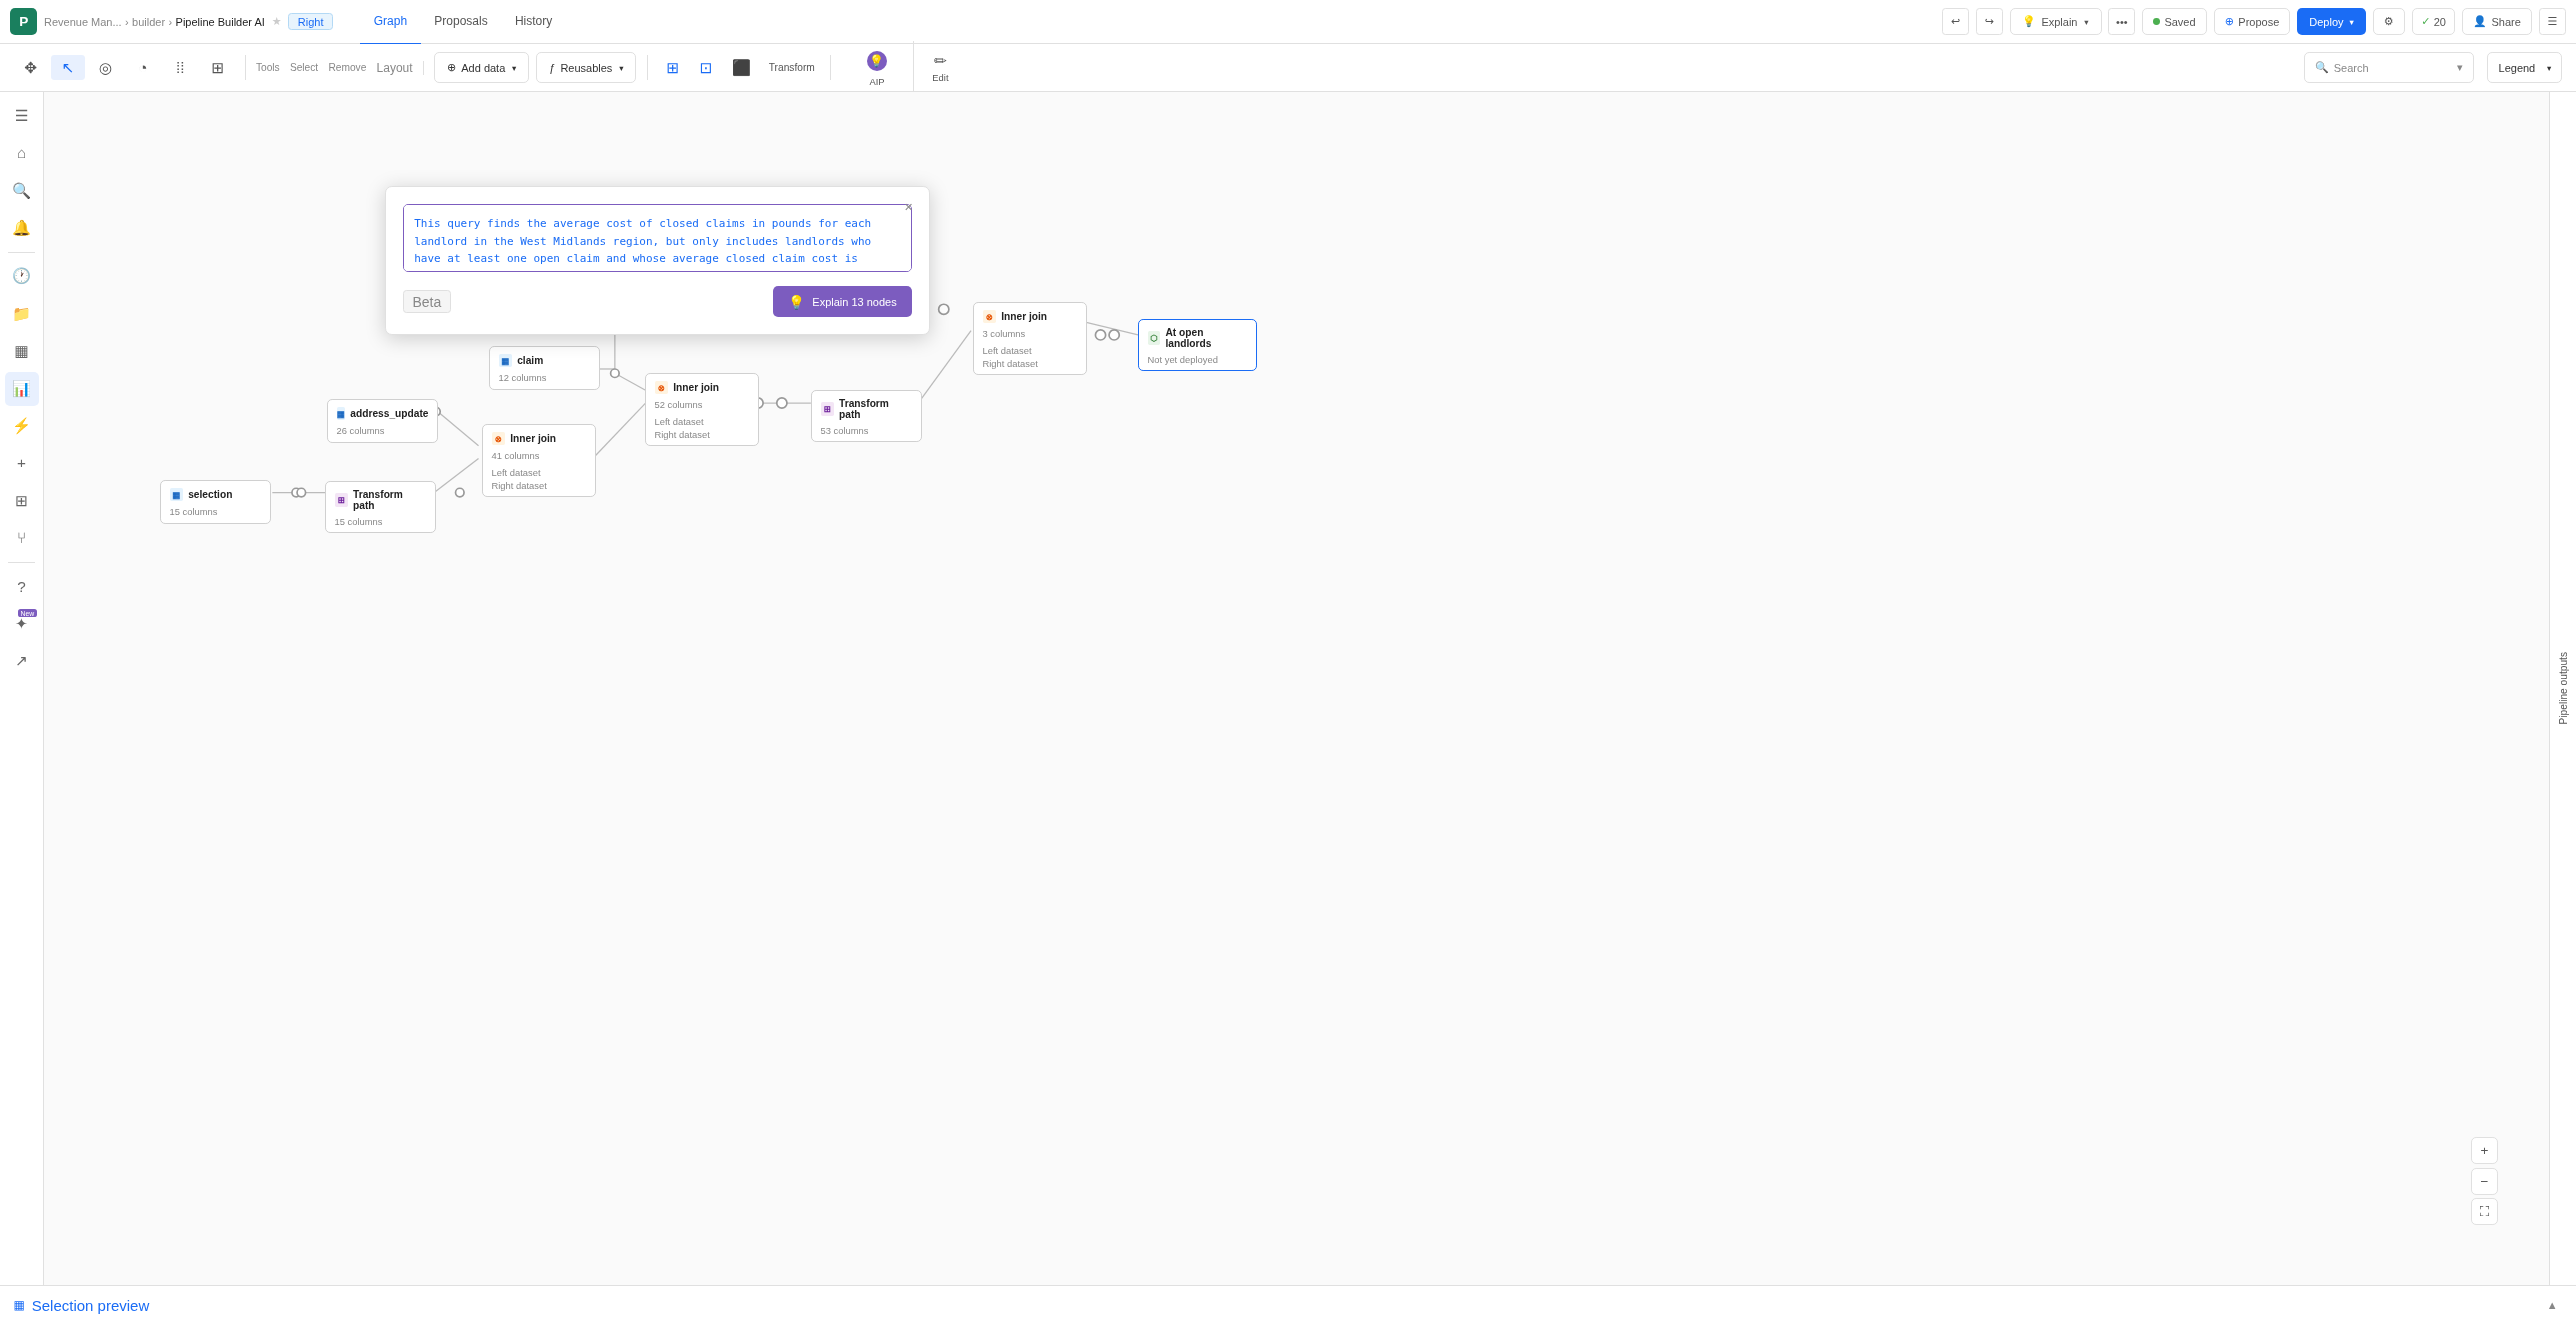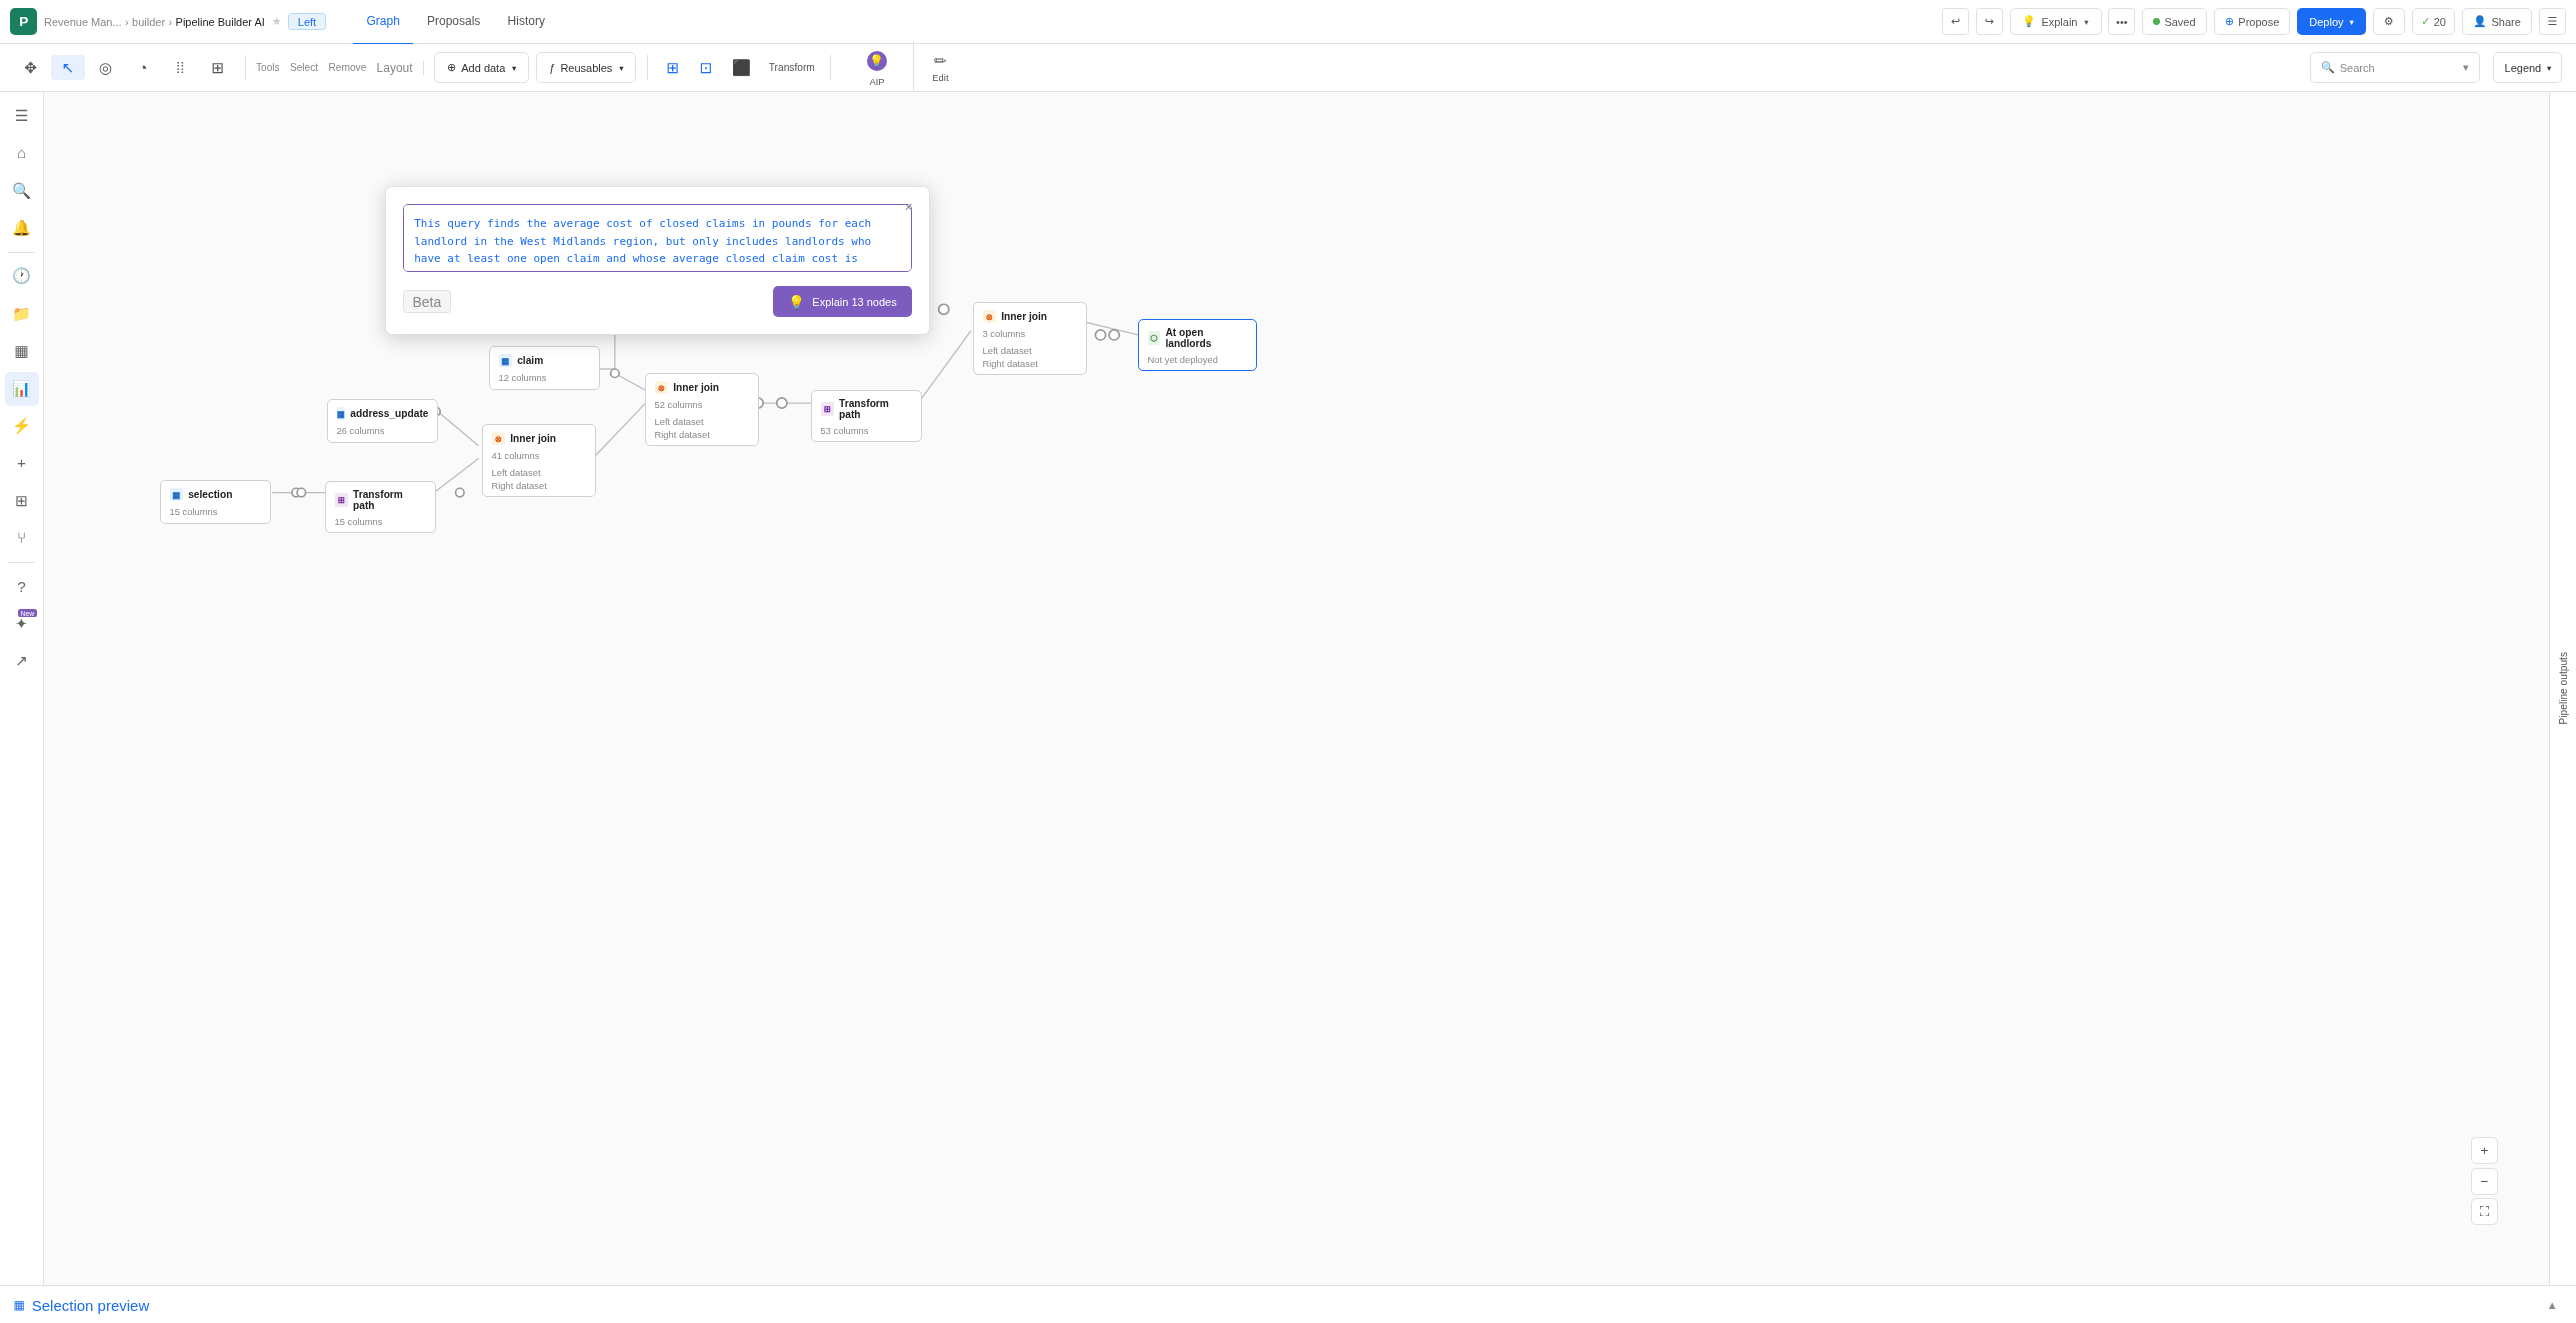--- a/index.html
+++ b/index.html
@@ -38,21 +38,21 @@
     .tool-btn.active { background: #e8f0fe; color: #1a6cf5; }
     .tool-btn.active .icon { color: #1a6cf5; }
     .add-data-btn { display: flex; align-items: center; gap: 5.1px; padding: 0 12px; height: 31px; border-radius: 5.1px; background: #fff; border: 0.9px solid #e0e0e0; cursor: pointer; color: #333; font-size: 11px; font-weight: 500; }
     .reusables-btn { display: flex; align-items: center; gap: 5.1px; padding: 0 12px; height: 31px; border-radius: 5.1px; background: #fff; border: 0.9px solid #e0e0e0; cursor: pointer; color: #333; font-size: 11px; }
     .transform-group { display: flex; align-items: center; gap: 3.4px; padding: 0 10.2px; border-left: 0.9px solid #e0e0e0; border-right: 0.9px solid #e0e0e0; margin: 0 3.4px; }
     .transform-btn { display: flex; flex-direction: column; align-items: center; gap: 1.7px; padding: 3.4px 8.5px; cursor: pointer; border-radius: 3.4px; border: none; background: transparent; color: #555; font-size: 9.4px; }
     .transform-btn .icon { font-size: 15.3px; }
     .aip-btn { display: flex; flex-direction: column; align-items: center; gap: 1.7px; padding: 3.4px 8.5px; cursor: pointer; border-radius: 3.4px; border: none; background: transparent; font-size: 9.4px; }
     .search-bar { margin-left: auto; display: flex; align-items: center; gap: 5.1px; padding: 0 10.2px; height: 31px; border-radius: 5.1px; background: #fff; border: 0.9px solid #e0e0e0; width: 170px; cursor: pointer; }
     .search-bar span { color: #888; font-size: 11px; }
-    .legend-btn { display: flex; align-items: center; gap: 4px; padding: 0 10.2px; height: 31px; border-radius: 5.1px; background: #fff; border: 0.9px solid #e0e0e0; cursor: pointer; color: #333; font-size: 11px; margin-left: 6.8px; }
+    .legend-btn { display: flex; align-items: center; gap: 10px; padding: 0 10.2px; height: 31px; border-radius: 5.1px; background: #fff; border: 0.9px solid #e0e0e0; cursor: pointer; color: #333; font-size: 11px; margin-left: 6.8px; }
 
     
     .main-layout { display: flex; height: calc(1324px - 92px - 39px); }
 
     
     .left-sidebar { width: 44px; background: #fff; border-right: 0.9px solid #e0e0e0; display: flex; flex-direction: column; align-items: center; padding: 6.8px 0; gap: 3.4px; flex-shrink: 0; }
     .sidebar-icon { width: 34px; height: 34px; border-radius: 5.1px; display: flex; align-items: center; justify-content: center; cursor: pointer; color: #666; font-size: 15.3px; }
     .sidebar-icon.active { background: #e8f0fe; color: #1a6cf5; }
     .sidebar-divider { width: 27px; height: 0.9px; background: #e0e0e0; margin: 3.4px 0; }
     .sidebar-badge { position: relative; }
@@ -108,21 +108,21 @@
 <div class="top-bar">
   <div class="logo">P</div>
   <div class="breadcrumb">
     <span>Revenue Man...</span>
     <span> › </span>
     <span>builder</span>
     <span> › </span>
     <span class="current">Pipeline Builder AI</span>
     <span class="star">★</span>
   </div>
-  <span class="batch-tag">Left</span>
+  <span class="batch-tag">Right</span>
 
   <div class="top-tabs">
     <div class="top-tab active">Graph</div>
     <div class="top-tab">Proposals</div>
     <div class="top-tab">History</div>
   </div>
 
   <div class="top-actions">
     <div class="btn-icon">↩</div>
     <div class="btn-icon">↪</div>

